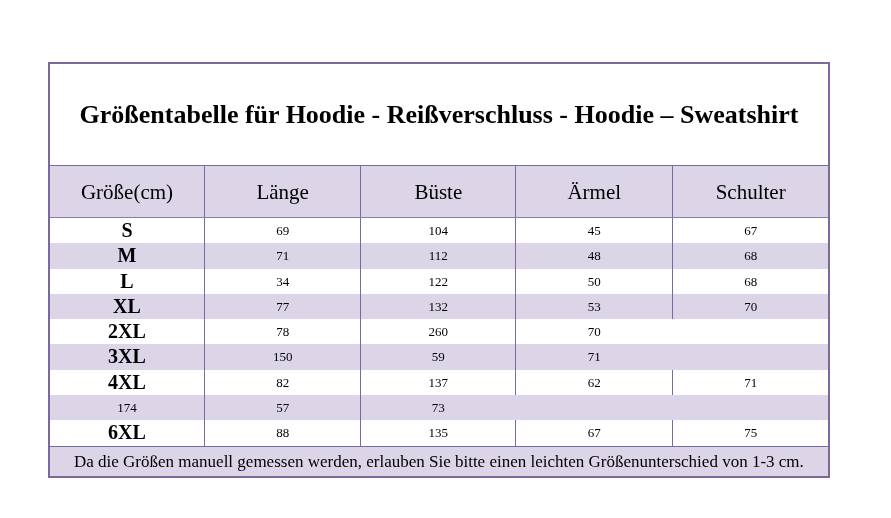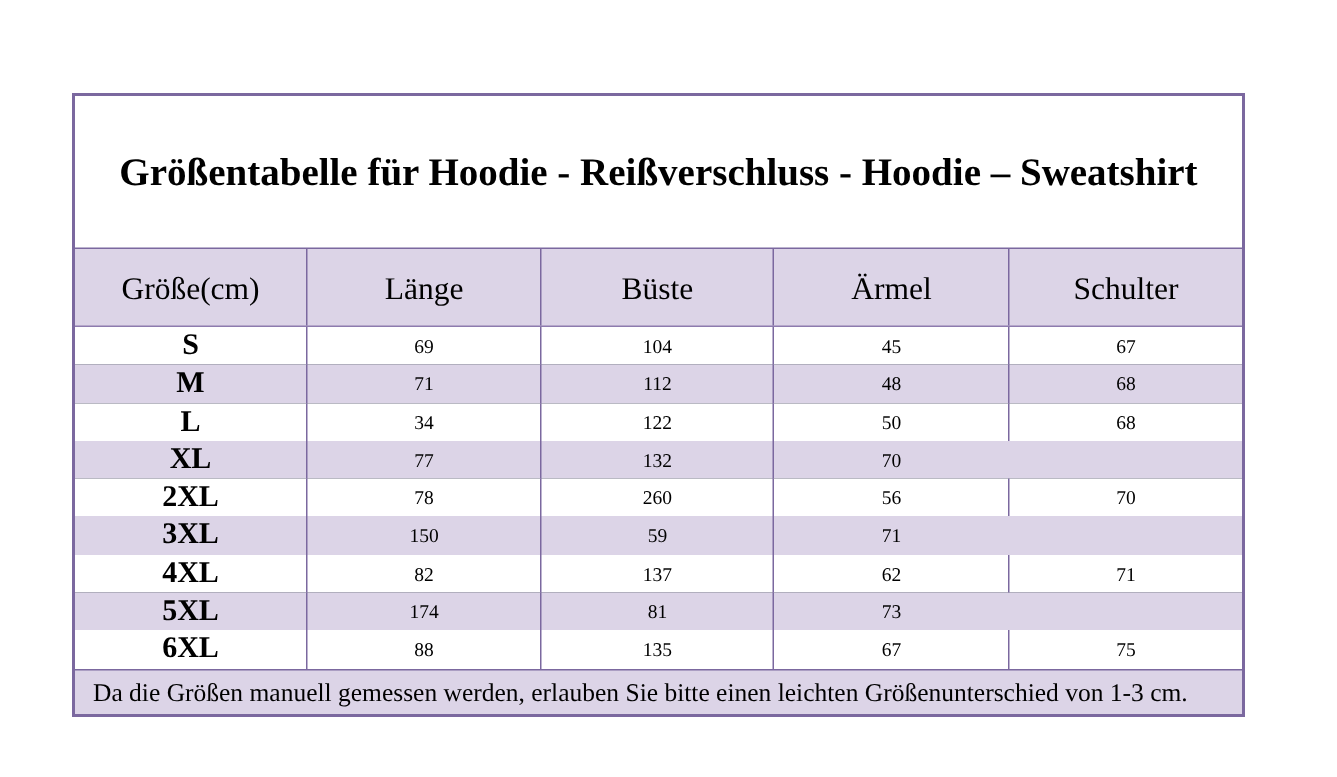--- a/index.html
+++ b/index.html
@@ -78,21 +78,21 @@
   .trow .size-cell {
     font-weight: bold;
     font-size: 20px;
   }
   .footer-row {
     height: 30px;
     background: #dcd4e7;
     border-top: 1.5px solid #7b689f;
     font-size: 17px;
     line-height: 29px;
-    padding-left: 12px;
+    padding-left: 24px;
     box-sizing: border-box;
     white-space: nowrap;
     overflow: hidden;
   }
 </style>
 </head>
 <body>
 
 <div class="page">
   <div class="chart-box">
@@ -142,50 +142,49 @@
         <div class="value-cell">34</div>
         <div class="value-cell">122</div>
         <div class="value-cell">50</div>
         <div class="value-cell">68</div>
       </div>
 
       <div class="grid-row trow band">
         <div class="size-cell">XL</div>
         <div class="value-cell">77</div>
         <div class="value-cell">132</div>
+        <div class="value-cell">53</div>
         <div class="value-cell">70</div>
       </div>
 
       <div class="grid-row trow">
         <div class="size-cell">2XL</div>
         <div class="value-cell">78</div>
         <div class="value-cell">260</div>
-        <div class="value-cell">56</div>
         <div class="value-cell">70</div>
       </div>
 
       <div class="grid-row trow band">
         <div class="size-cell">3XL</div>
         <div class="value-cell">150</div>
         <div class="value-cell">59</div>
         <div class="value-cell">71</div>
       </div>
 
       <div class="grid-row trow">
         <div class="size-cell">4XL</div>
         <div class="value-cell">82</div>
         <div class="value-cell">137</div>
         <div class="value-cell">62</div>
         <div class="value-cell">71</div>
       </div>
 
       <div class="grid-row trow band">
-        <div class="size-cell">5XL</div>
         <div class="value-cell">174</div>
-        <div class="value-cell">81</div>
+        <div class="value-cell">57</div>
         <div class="value-cell">73</div>
       </div>
 
       <div class="grid-row trow">
         <div class="size-cell">6XL</div>
         <div class="value-cell">88</div>
         <div class="value-cell">135</div>
         <div class="value-cell">67</div>
         <div class="value-cell">75</div>
       </div>

